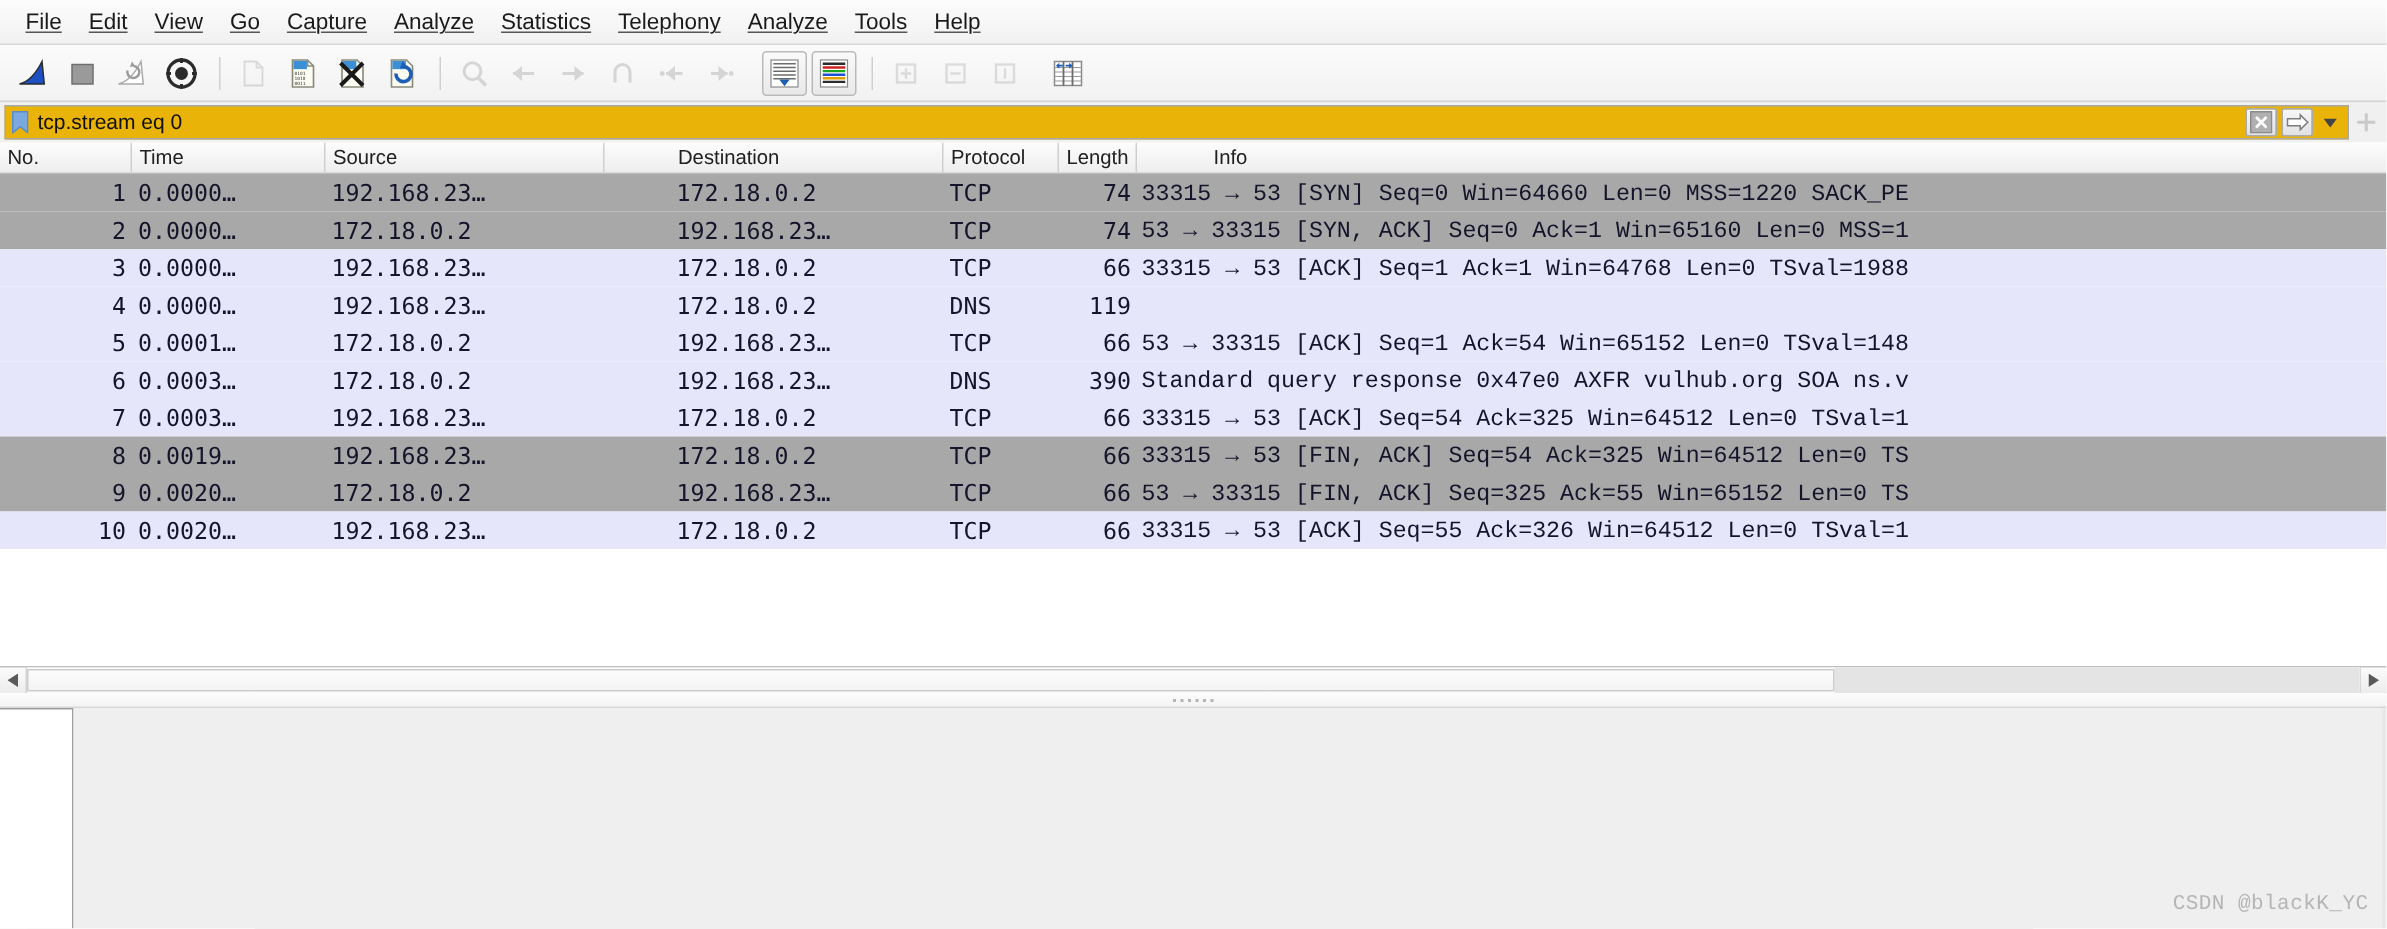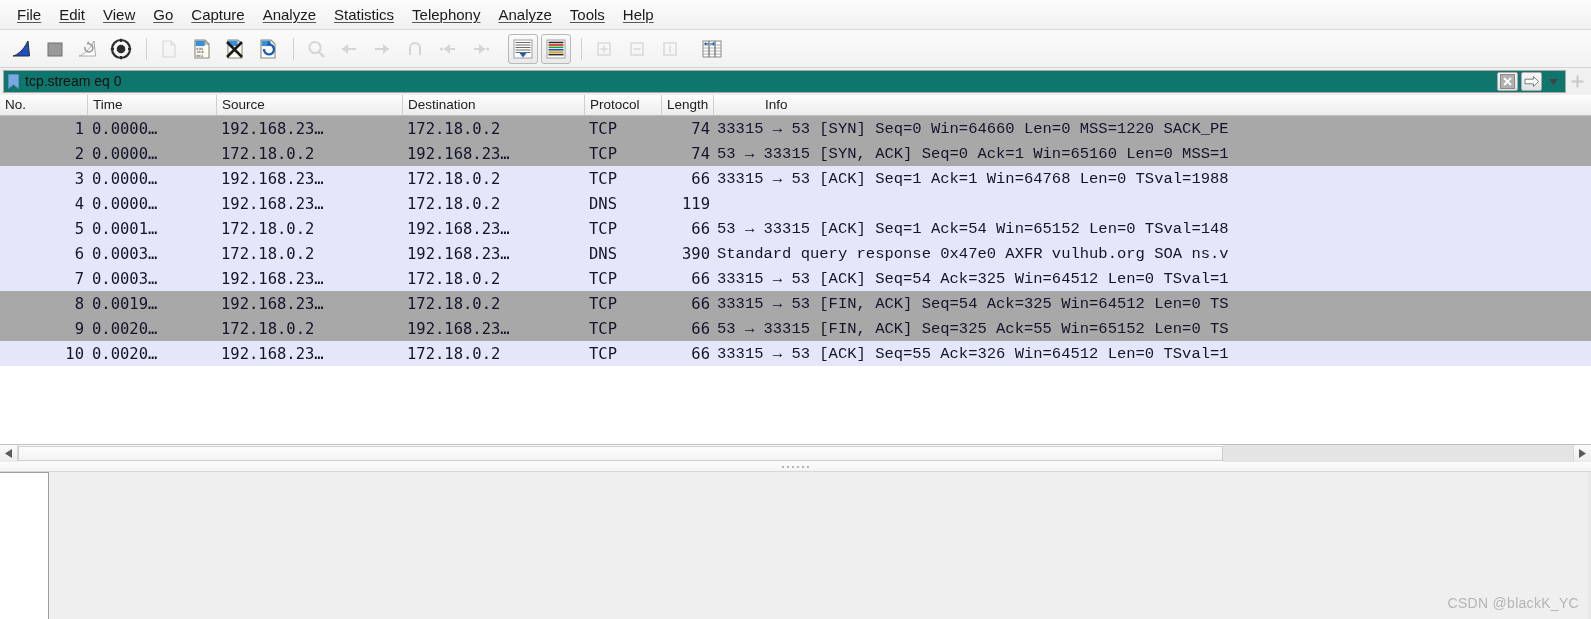--- a/index.html
+++ b/index.html
@@ -85,21 +85,21 @@
     height: 27px;
     background: #f0f0f0;
     display: flex;
     align-items: stretch;
     padding: 2px 3px 2px 3px;
     box-sizing: border-box;
     flex: 0 0 auto;
   }
   .filter-input-wrap {
     flex: 1 1 auto;
-    background: #0f766e;
+    background: #eab308;
     border: 1px solid #a8a8a8;
     display: flex;
     align-items: center;
     box-sizing: border-box;
     height: 23px;
   }
   .bookmark-icon {
     width: 11px;
     height: 15px;
     margin: 0 6px 0 4px;
@@ -194,21 +194,21 @@
     flex: 0 0 auto;
     padding: 0 4px;
   }
   .cell.num  { text-align: right; }
   .cell.info { flex: 1 1 auto; padding-left: 3px; font-family: Liberation Mono, monospace; }
 
   
   .c-no    { width: 88px; }
   .c-time  { width: 129px; }
   .c-src   { width: 186px; }
-  .c-dst   { width: 182px; }
+  .c-dst   { width: 182px; margin-left: 44px; }
   .c-proto { width: 77px; }
   .c-len   { width: 52px; }
 
   
   .hscroll {
     flex: 0 0 auto;
     height: 17px;
     background: linear-gradient(#fafafa,#eeeeee);
     display: flex;
     align-items: center;
@@ -297,21 +297,21 @@
     bottom: 0;
     width: 3px;
     background: #e9e9e9;
   }
   .watermark {
     position: absolute;
     right: 12px;
     bottom: 8px;
     font-size: 14px;
     color: #b5b5b5;
-    font-family: Liberation Sans, sans-serif;
+    font-family: Liberation Mono, monospace;
     letter-spacing: 0.3px;
     user-select: none;
   }
 </style>
 </head>
 <body>
 
 <div class="app">
 
   <div class="menubar" id="menubar">

